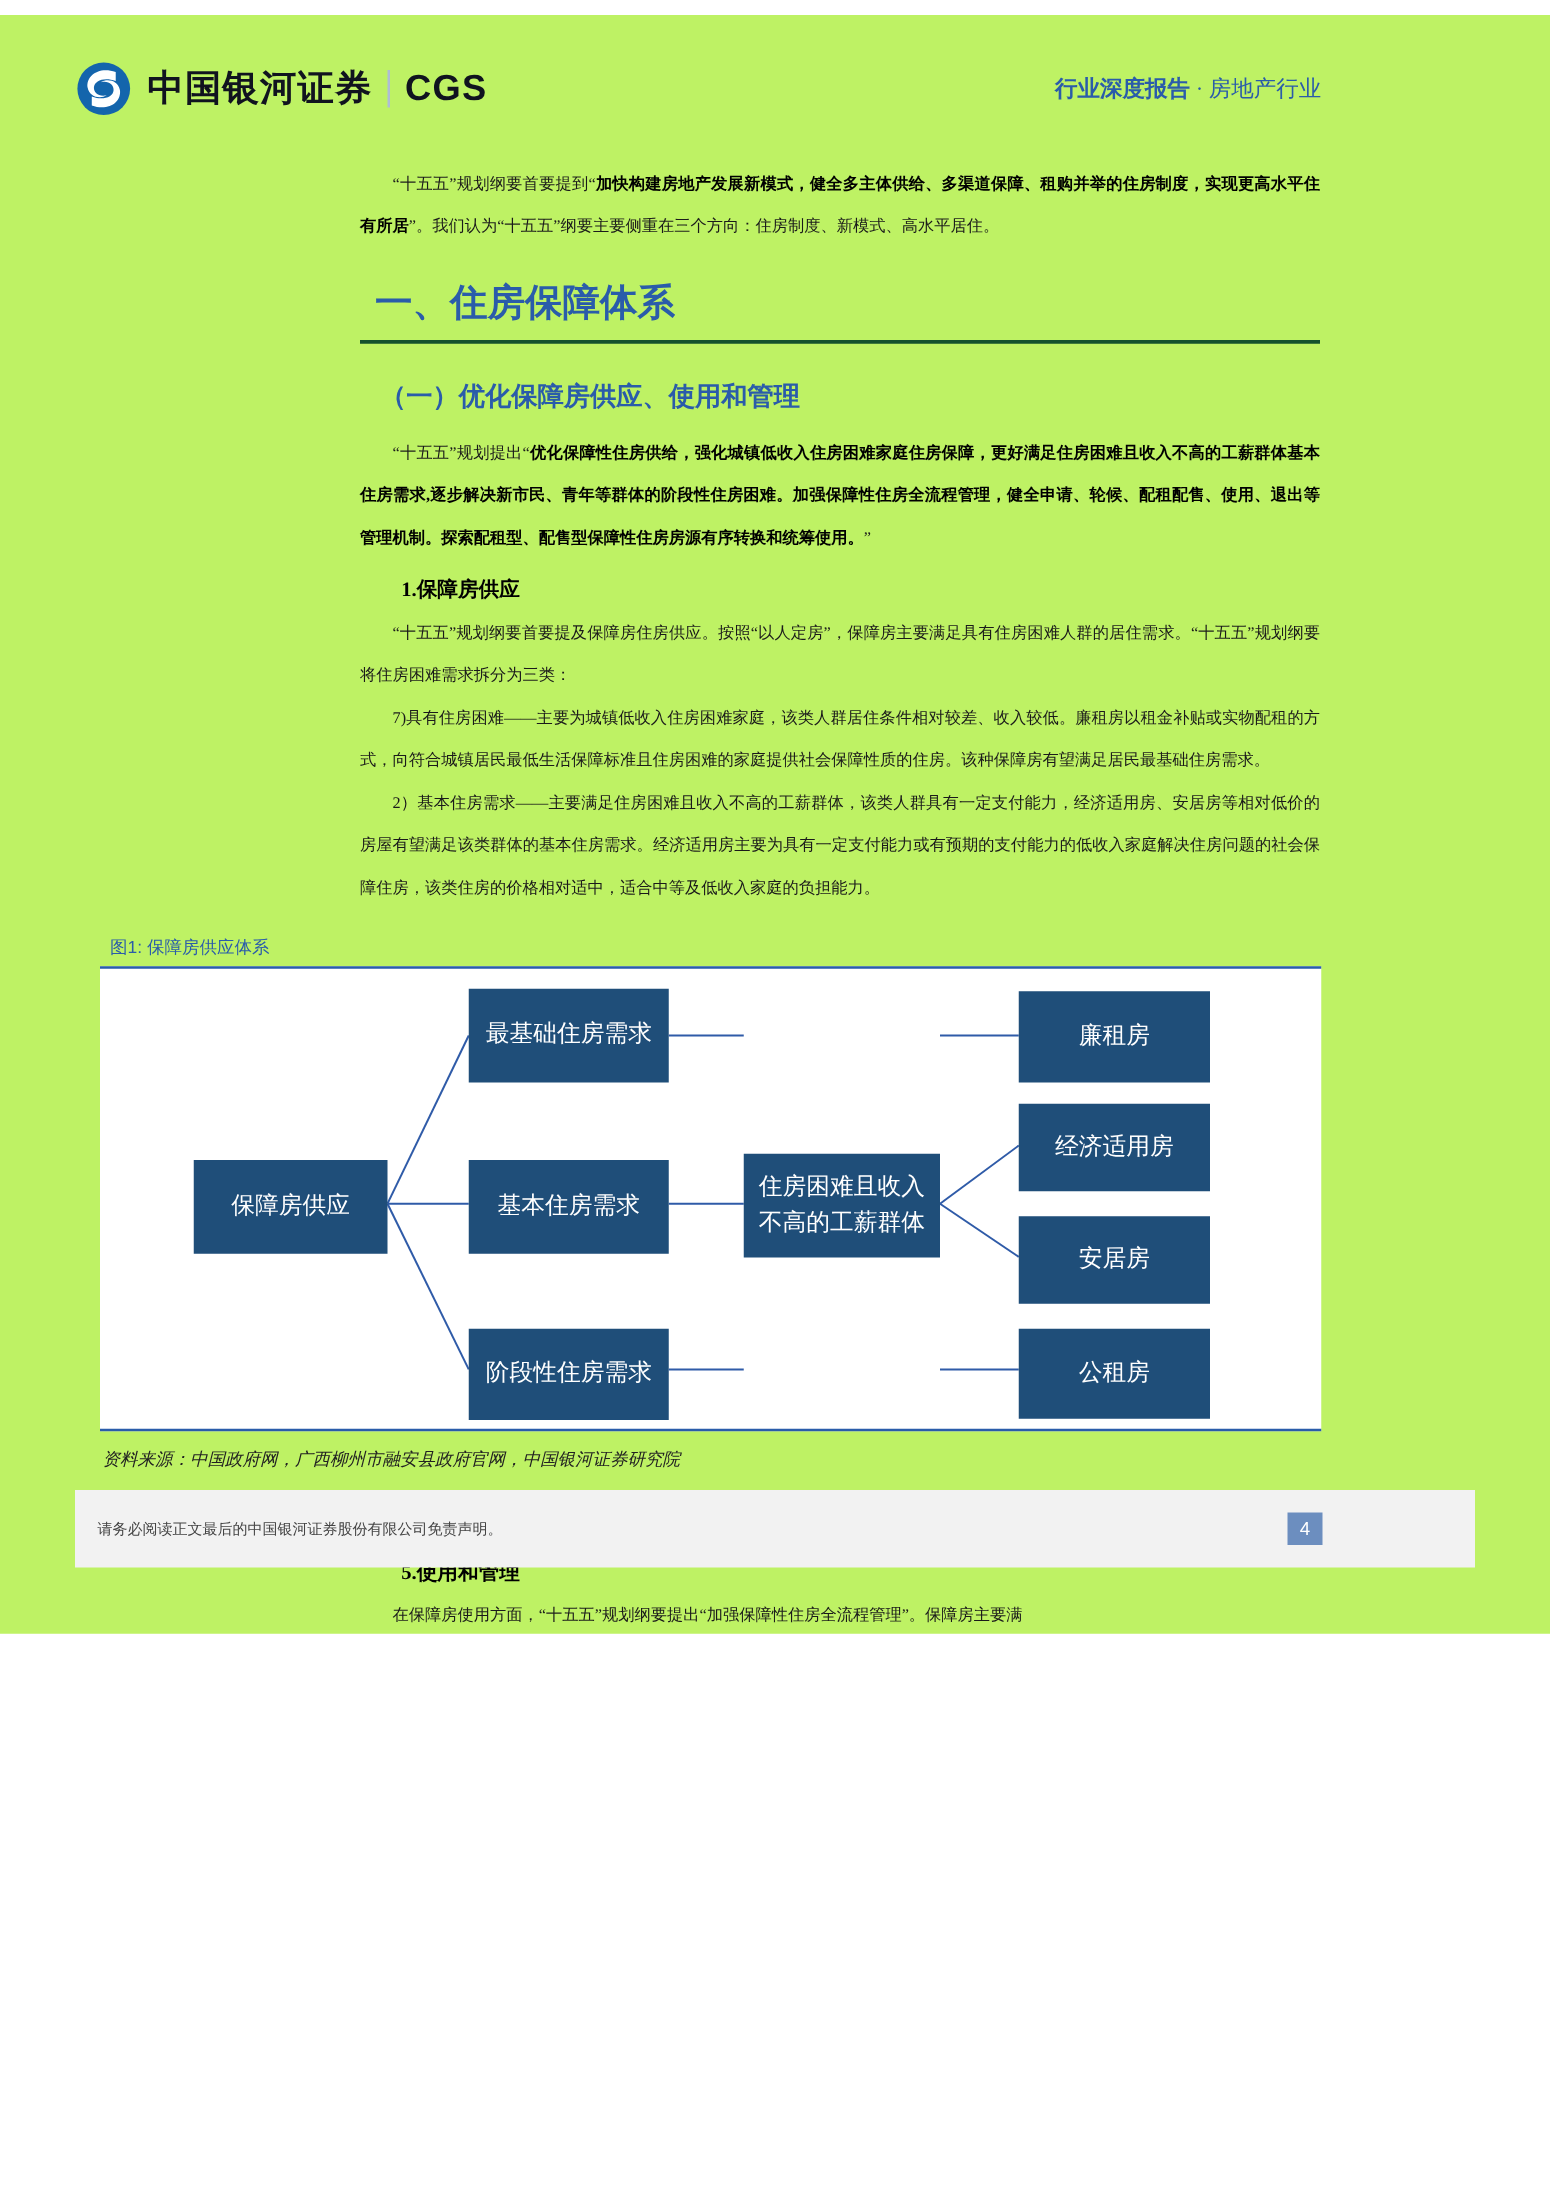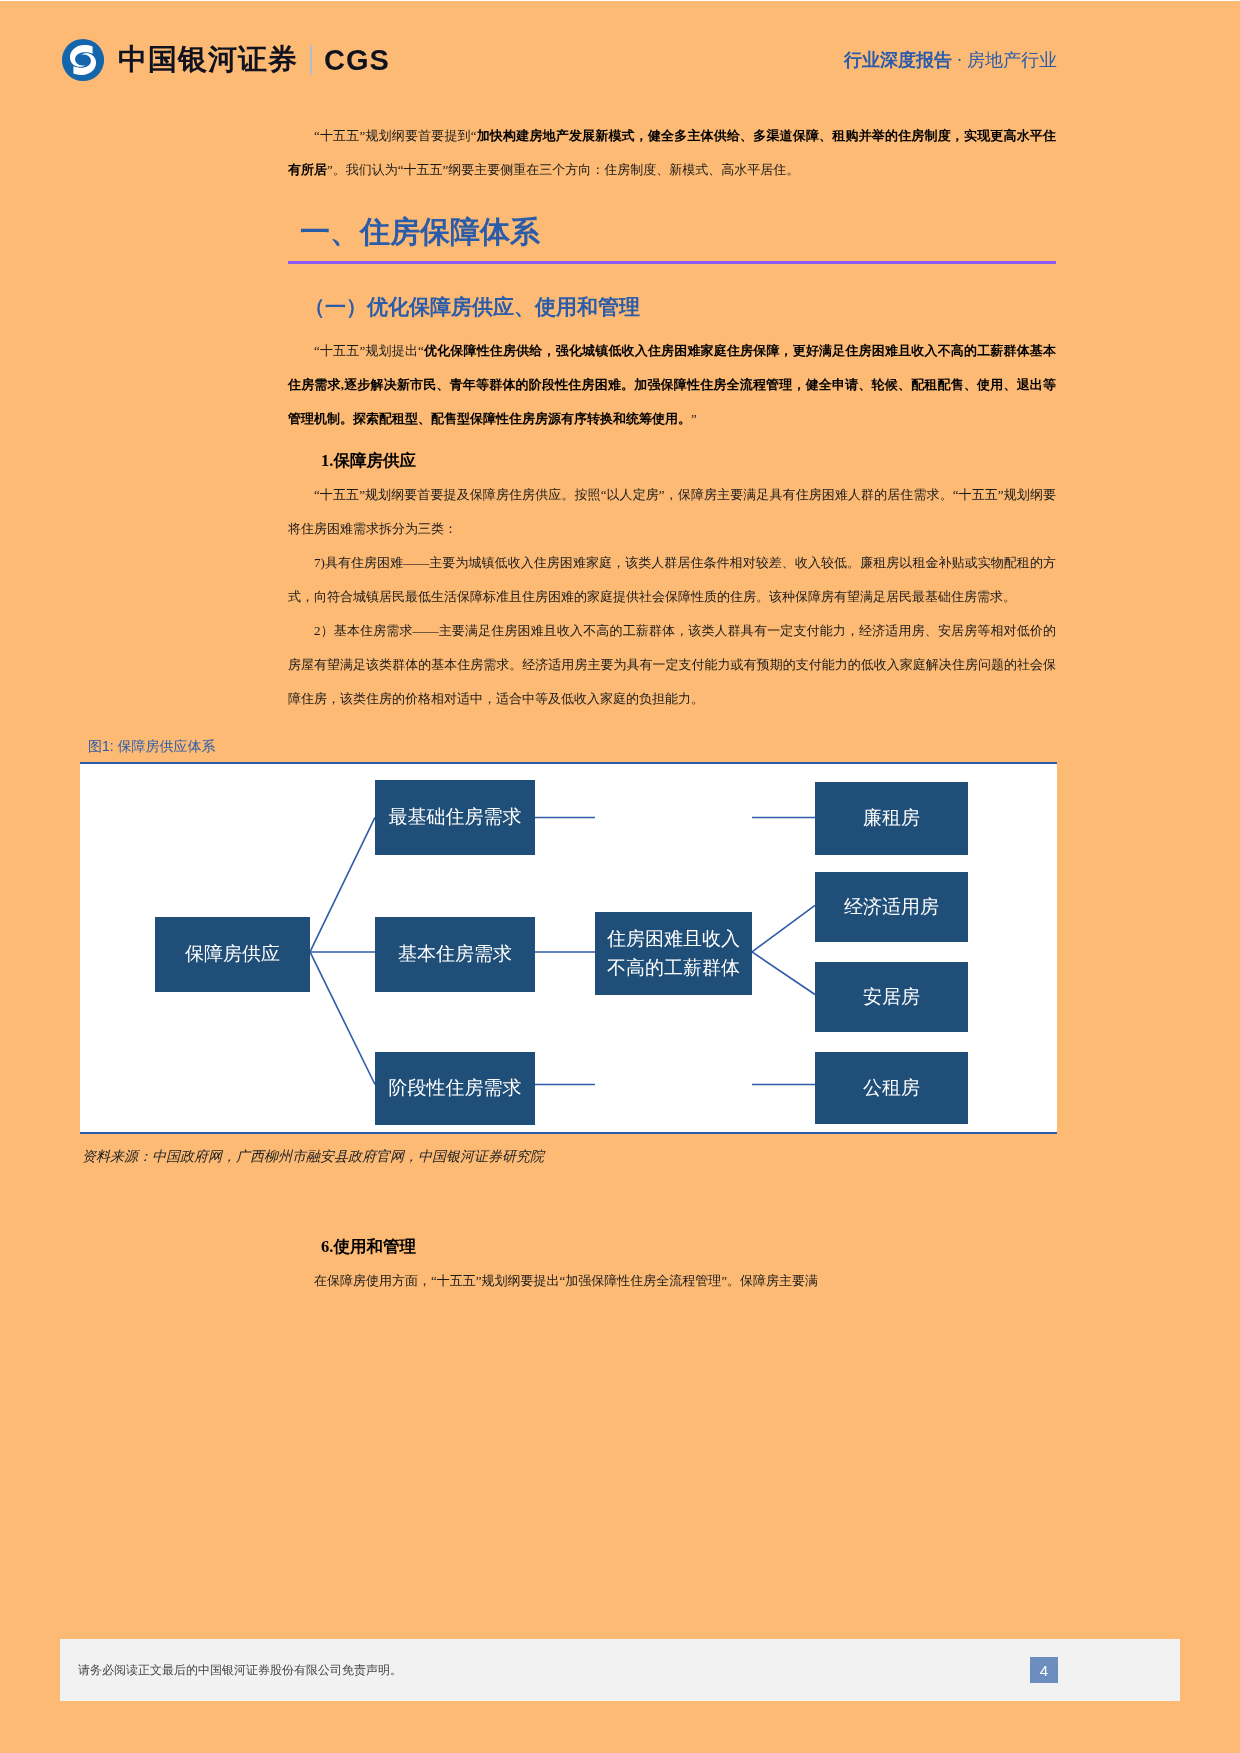--- a/index.html
+++ b/index.html
@@ -1,38 +1,38 @@
 <!DOCTYPE html>
 <html><head>
 <meta charset="utf-8">
 <style>
   * { margin:0; padding:0; box-sizing:border-box; }
   html,body { background:#ffffff; }
   .page {
-    position:relative; width:1240px; height:1753px; background:#fdba74;
+    position:relative; width:1240px; height:1295px; background:#bef264;
     font-family:"Liberation Serif","DejaVu Serif",serif; color:#111;
-    overflow:hidden; margin:1px auto;
+    overflow:hidden; margin:12px auto;
   }
   
   .header { position:absolute; top:36px; left:60px; right:183px;
     display:flex; justify-content:space-between; align-items:center; }
   .brand { display:flex; align-items:center; gap:12px;
     font-family:"Liberation Sans","DejaVu Sans",sans-serif; }
   .logo { width:46px; height:46px; flex:0 0 auto; }
   .brand-cn { font-size:29px; font-weight:bold; color:#10131f; letter-spacing:1px; }
   .brand-divider { width:2px; height:30px; background:#aebdd4; }
   .brand-en { font-size:29px; font-weight:bold; color:#10131f; letter-spacing:1px; }
   .header-right { font-size:18px; color:#2a5caa; white-space:nowrap; }
   .header-right .rt { font-weight:bold; }
   
   .content { position:absolute; top:118px; left:288px; width:768px; }
   p.body { font-size:13px; line-height:34px; text-align:justify;
     text-indent:2em; color:#1a1a1a; }
   p.body b { color:#000; }
-  .h1-wrap { margin:24px 0 0 0; border-bottom:3px solid #8b5cf6; padding-bottom:8px; }
+  .h1-wrap { margin:24px 0 0 0; border-bottom:3px solid #14532d; padding-bottom:8px; }
   .h1 { font-family:"Liberation Sans","DejaVu Sans",sans-serif;
     font-size:30px; font-weight:bold; color:#2a5caa; padding-left:12px; line-height:42px; }
   .h2 { font-family:"Liberation Sans","DejaVu Sans",sans-serif;
     font-size:21px; font-weight:bold; color:#2a5caa; margin:28px 0 12px 16px; line-height:30px; }
   .subhead { font-size:16.5px; line-height:34px; font-weight:bold;
     text-indent:2em; margin-top:8px; color:#000; }
   
   .fig { margin-left:-208px; width:977px; margin-top:22px; }
   .fig-caption { font-family:"Liberation Sans","DejaVu Sans",sans-serif;
     font-size:14px; color:#2a5caa; margin:0 0 6px 8px; }
@@ -114,21 +114,21 @@
         <div class="node" style="left:295px; top:288px; width:160px; height:73px;">阶段性住房需求</div>
         <div class="node" style="left:515px; top:148px; width:157px; height:83px;">住房困难且收入不高的工薪群体</div>
         <div class="node" style="left:735px; top:18px;  width:153px; height:73px;">廉租房</div>
         <div class="node" style="left:735px; top:198px; width:153px; height:70px;">安居房</div>
         <div class="node" style="left:735px; top:108px; width:153px; height:70px;">经济适用房</div>
         <div class="node" style="left:735px; top:288px; width:153px; height:72px;">公租房</div>
       </div>
       <div class="fig-source">资料来源：中国政府网，广西柳州市融安县政府官网，中国银河证券研究院</div>
     </div>
 
-    <p class="subhead usage-head">6.使用和管理</p>
+    <p class="subhead usage-head">5.使用和管理</p>
     <p class="body">在保障房使用方面，“十五五”规划纲要提出“加强保障性住房全流程管理”。保障房主要满</p>
 
   </div>
 
   <div class="footer">
     <span class="footer-text">请务必阅读正文最后的中国银河证券股份有限公司免责声明。</span>
     <span class="pagenum">4</span>
   </div>
 
 </div>

